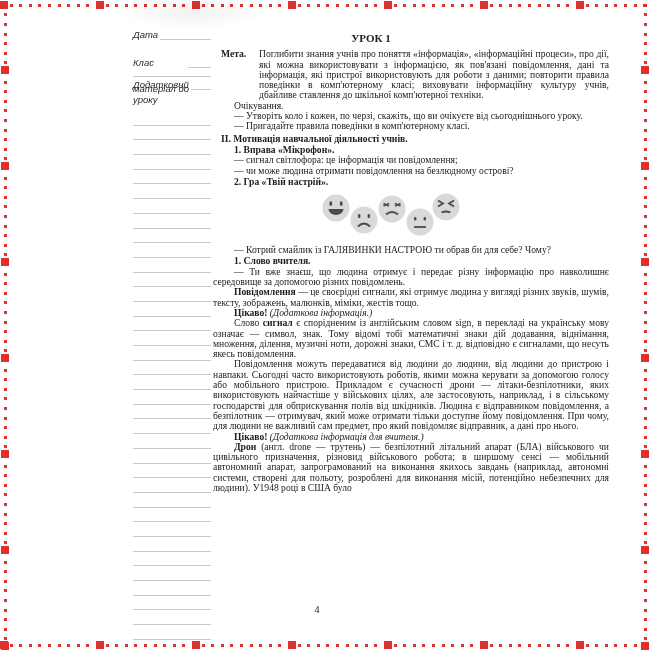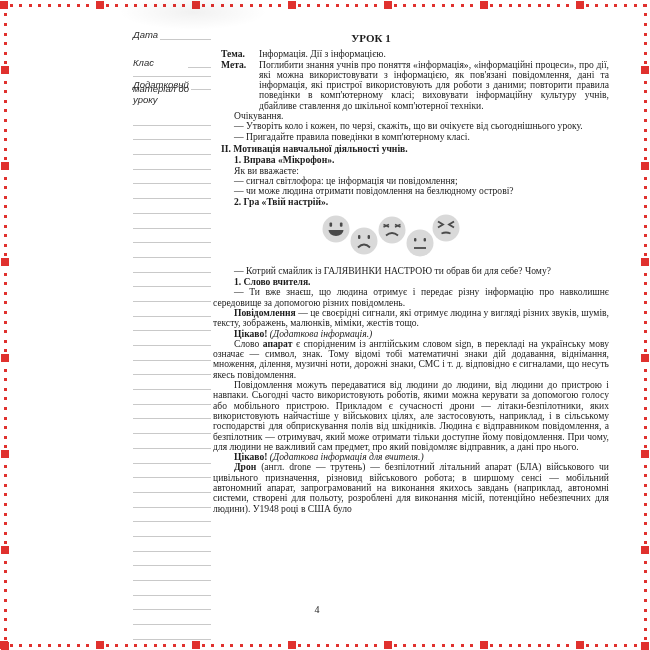--- a/index.html
+++ b/index.html
@@ -143,32 +143,30 @@
     <div class="rline"></div>
     <div class="rline"></div>
     <div class="rline"></div>
     <div class="rline"></div>
     <div class="rline"></div>
   </div>
 
 <main class="content">
   <p class="h1">УРОК 1</p>
 
-  <p class="labelled"><b>Тема.</b><span>Інформація. Дії з інформацією.</span></p>
 
   <p class="labelled"><b>Мета.</b><span>Поглибити знання учнів про поняття «інформація», «інформаційні процеси», про дії, які можна використовувати з інформацією, як пов'язані повідомлення, дані та інформація, які пристрої використовують для роботи з даними; повторити правила поведінки в комп'ютерному класі; виховувати інформаційну культуру учнів, дбайливе ставлення до шкільної комп'ютерної техніки.</span></p>
 
 
   <p class="ti">Очікування.</p>
   <p class="ti just">— Утворіть коло і кожен, по черзі, скажіть, що ви очікуєте від сьогоднішнього уроку.</p>
   <p class="ti">— Пригадайте правила поведінки в комп'ютерному класі.</p>
 
   <p class="h-roman">II. Мотивація навчальної діяльності учнів.</p>
   <p class="h-sub">1. Вправа «Мікрофон».</p>
-  <p class="ti">Як ви вважаєте:</p>
   <p class="ti">— сигнал світлофора: це інформація чи повідомлення;</p>
   <p class="ti">— чи може людина отримати повідомлення на безлюдному острові?</p>
   <p class="h-sub">2. Гра «Твій настрій».</p>
 
   <div class="smileys">
     <span>
       <svg class="smiley" viewBox="0 0 30 30">
         <circle cx="15" cy="15" r="13.5" fill="#d9d9d9"></circle>
         <rect x="8.5" y="8.5" width="2.6" height="4.2" rx="1" fill="#4a4a4a"></rect>
         <rect x="18.9" y="8.5" width="2.6" height="4.2" rx="1" fill="#4a4a4a"></rect>
@@ -208,19 +206,19 @@
       </svg>
     </span>
   </div>
 
   <p class="ti">— Котрий смайлик із ГАЛЯВИНКИ НАСТРОЮ ти обрав би для себе? Чому?</p>
 
   <p class="h-sub">1. Слово вчителя.</p>
   <p class="ti just">— Ти вже знаєш, що людина отримує і передає різну інформацію про навколишнє середовище за допомогою різних повідомлень.</p>
   <p class="ti just"><b>Повідомлення</b><span> — це своєрідні сигнали, які отримує людина у вигляді різних звуків, шумів, тексту, зображень, малюнків, міміки, жестів тощо.</span></p>
   <p class="ti"><b>Цікаво!</b> <i class="inote">(Додаткова інформація.)</i></p>
-  <p class="ti just"><span>Слово </span><b>апарат</b><span> є спорідненим із англійським словом sign, в перекладі на українську мову означає — символ, знак. Тому відомі тобі математичні знаки дій додавання, віднімання, множення, ділення, музичні ноти, дорожні знаки, СМС і т. д. відповідно є сигналами, що несуть якесь повідомлення.</span></p>
+  <p class="ti just"><span>Слово </span><b>сигнал</b><span> є спорідненим із англійським словом sign, в перекладі на українську мову означає — символ, знак. Тому відомі тобі математичні знаки дій додавання, віднімання, множення, ділення, музичні ноти, дорожні знаки, СМС і т. д. відповідно є сигналами, що несуть якесь повідомлення.</span></p>
   <p class="ti just">Повідомлення можуть передаватися від людини до людини, від людини до пристрою і навпаки. Сьогодні часто використовують роботів, якими можна керувати за допомогою голосу або мобільного пристрою. Прикладом є сучасності дрони — літаки-безпілотники, яких використовують найчастіше у військових цілях, але застосовують, наприклад, і в сільському господарстві для обприскування полів від шкідників. Людина є відправником повідомлення, а безпілотник — отримувач, який може отримати тільки доступне йому повідомлення. При чому, для людини не важливий сам предмет, про який повідомляє відправник, а дані про нього.</p>
   <p class="ti"><b>Цікаво!</b> <i class="inote">(Додаткова інформація для вчителя.)</i></p>
   <p class="ti just"><b>Дрон</b><span> (англ. drone — трутень) — безпілотний літальний апарат (БЛА) військового чи цивільного призначення, різновид військового робота; в ширшому сенсі — мобільний автономний апарат, запрограмований на виконання якихось завдань (наприклад, автономні системи, створені для польоту, розроблені для виконання місій, потенційно небезпечних для людини). У1948 році в США було</span></p>
 </main>
 
 <div class="pagenum">4</div>
 
 </body></html>

